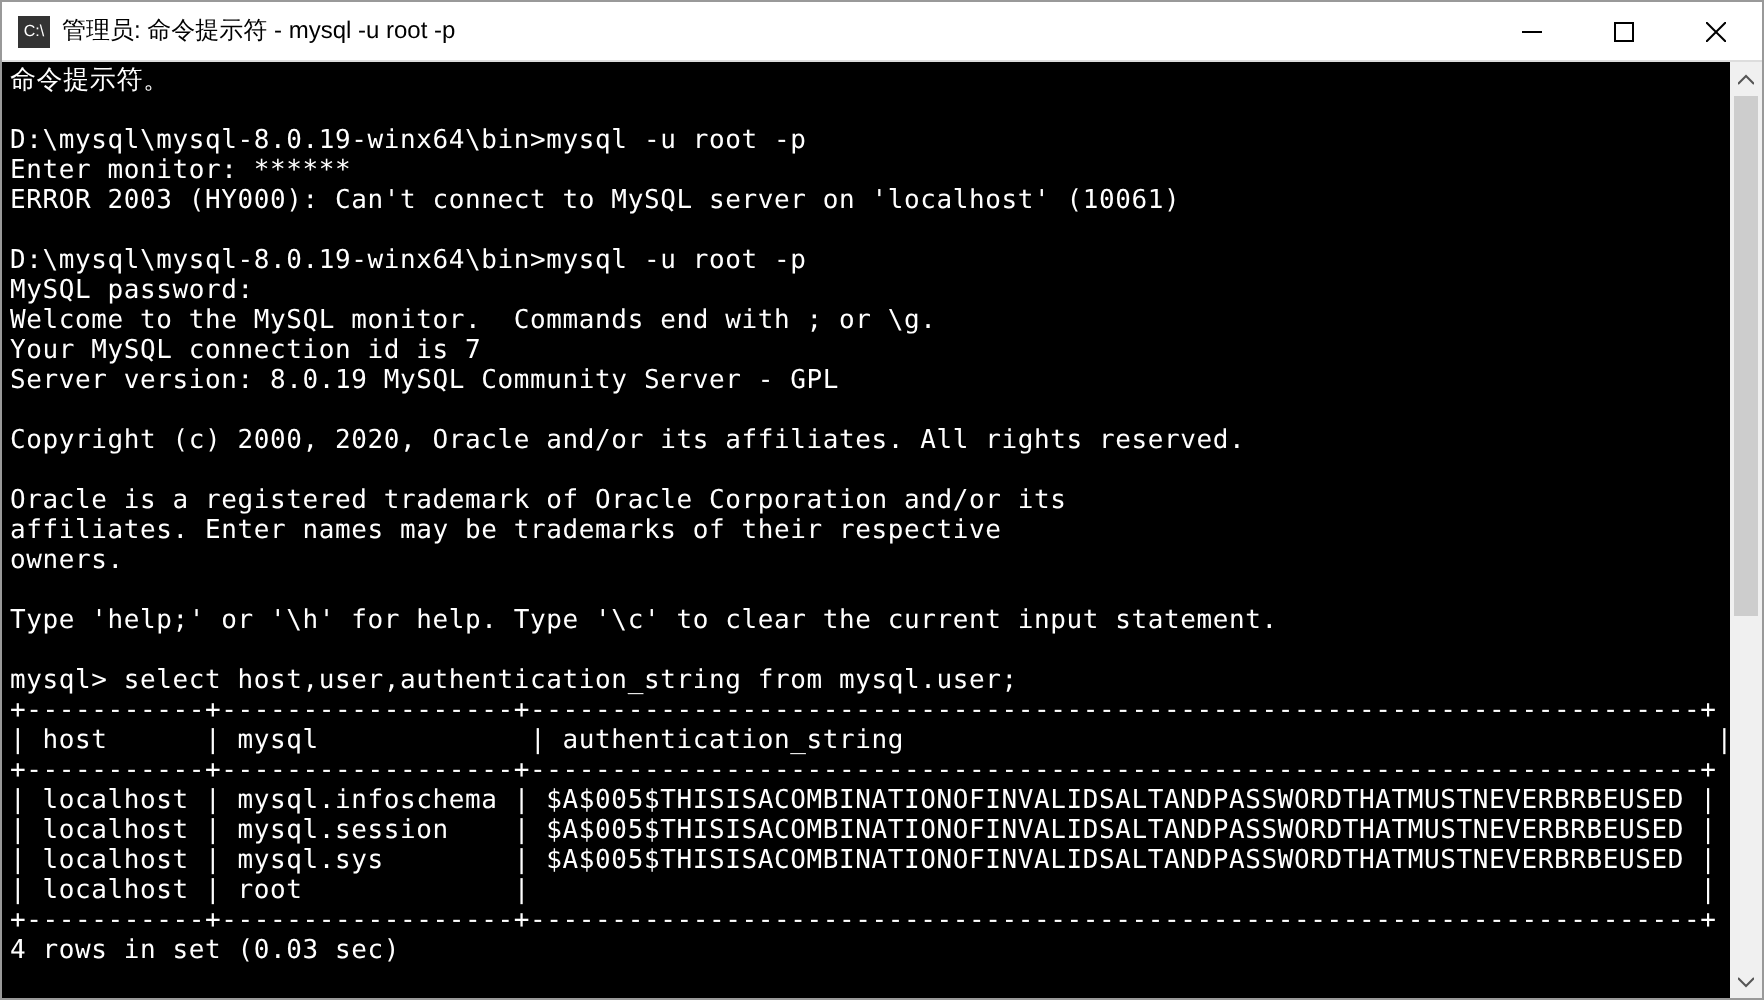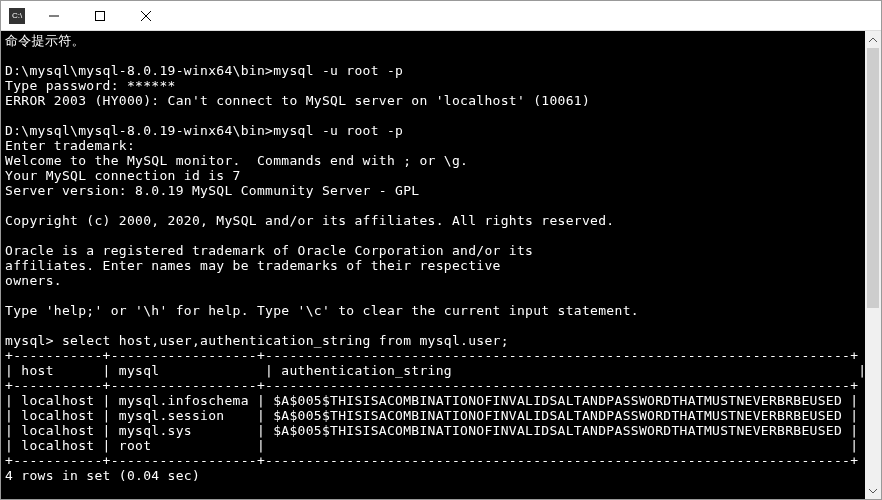--- a/index.html
+++ b/index.html
@@ -98,20 +98,21 @@
   .wrap { position: relative; width: 882px; height: 500px; }
 </style>
 </head>
 <body>
 
 <div class="wrap">
 <div class="window">
 
   <div class="titlebar">
     <span class="icon">C:\</span>
+    <span class="title">管理员: 命令提示符 - mysql  -u root -p</span>
     <div class="controls">
       <div class="ctrl">
         <svg width="10" height="10">
               <line x1="0" y1="5" x2="10" y2="5" stroke="#000" stroke-width="1"></line>
             </svg>
       </div>
       <div class="ctrl">
         <svg width="10" height="10">
               <rect x="0.5" y="0.5" width="9" height="9" fill="none" stroke="#000" stroke-width="1"></rect>
             </svg>
@@ -121,47 +122,47 @@
               <line x1="0" y1="0" x2="10" y2="10" stroke="#000" stroke-width="1"></line>
               <line x1="10" y1="0" x2="0" y2="10" stroke="#000" stroke-width="1"></line>
             </svg>
       </div>
     </div>
   </div>
 
   <div class="terminal"><span>命令提示符。</span>
 <span></span>
 <span>D:\mysql\mysql-8.0.19-winx64\bin&gt;mysql -u root -p</span>
-<span>Type password: ******</span>
+<span>Enter monitor: ******</span>
 <span>ERROR 2003 (HY000): Can't connect to MySQL server on 'localhost' (10061)</span>
 <span></span>
 <span>D:\mysql\mysql-8.0.19-winx64\bin&gt;mysql -u root -p</span>
-<span>Enter trademark:</span>
+<span>MySQL password:</span>
 <span>Welcome to the MySQL monitor.  Commands end with ; or \g.</span>
 <span>Your MySQL connection id is 7</span>
 <span>Server version: 8.0.19 MySQL Community Server - GPL</span>
 <span></span>
-<span>Copyright (c) 2000, 2020, MySQL and/or its affiliates. All rights reserved.</span>
+<span>Copyright (c) 2000, 2020, Oracle and/or its affiliates. All rights reserved.</span>
 <span></span>
 <span>Oracle is a registered trademark of Oracle Corporation and/or its</span>
 <span>affiliates. Enter names may be trademarks of their respective</span>
 <span>owners.</span>
 <span></span>
 <span>Type 'help;' or '\h' for help. Type '\c' to clear the current input statement.</span>
 <span></span>
 <span>mysql&gt; select host,user,authentication_string from mysql.user;</span>
 <span>+-----------+------------------+------------------------------------------------------------------------+</span>
 <span>| host      | mysql             | authentication_string                                                  |</span>
 <span>+-----------+------------------+------------------------------------------------------------------------+</span>
 <span>| localhost | mysql.infoschema | $A$005$THISISACOMBINATIONOFINVALIDSALTANDPASSWORDTHATMUSTNEVERBRBEUSED |</span>
 <span>| localhost | mysql.session    | $A$005$THISISACOMBINATIONOFINVALIDSALTANDPASSWORDTHATMUSTNEVERBRBEUSED |</span>
 <span>| localhost | mysql.sys        | $A$005$THISISACOMBINATIONOFINVALIDSALTANDPASSWORDTHATMUSTNEVERBRBEUSED |</span>
 <span>| localhost | root             |                                                                        |</span>
 <span>+-----------+------------------+------------------------------------------------------------------------+</span>
-<span>4 rows in set (0.04 sec)</span>
+<span>4 rows in set (0.03 sec)</span>
 <span></span>
 <span>mysql&gt;</span></div>
 
 </div>
 
 <div class="scrollbar">
   <div class="arrow">
     <svg width="8" height="6">
           <polyline points="0,5 4,1 8,5" fill="none" stroke="#555" stroke-width="1"></polyline>
         </svg>

